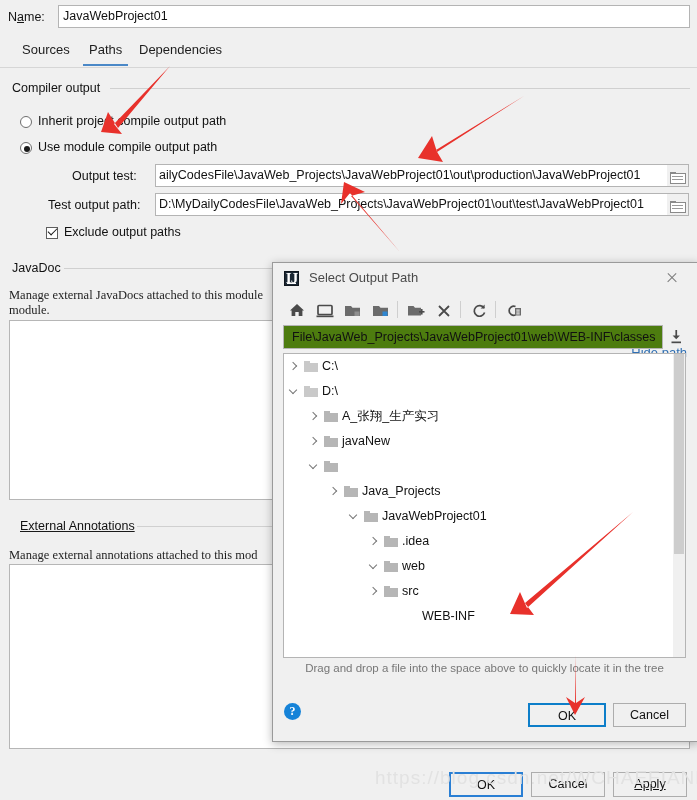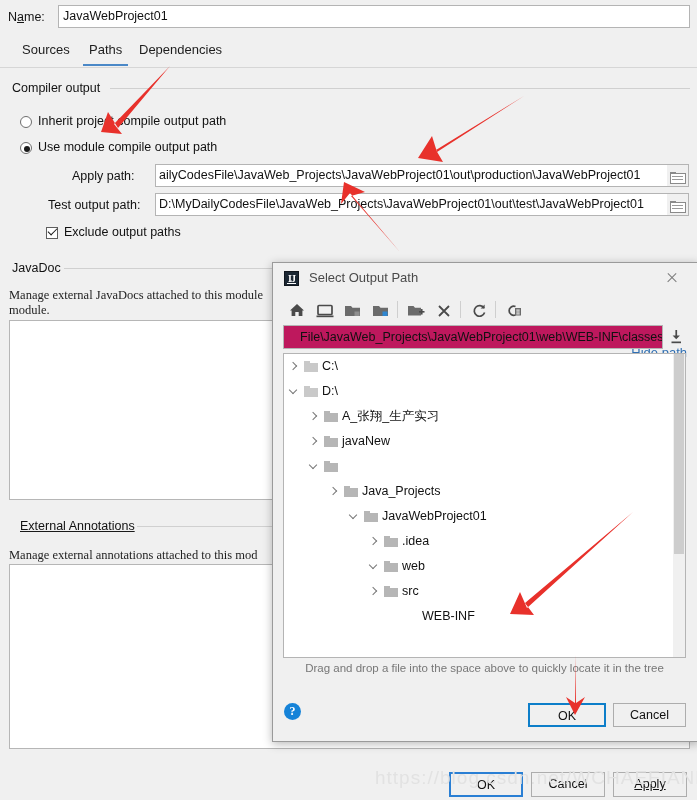--- a/index.html
+++ b/index.html
@@ -83,43 +83,43 @@
     background:#f0f0f0;border:1px solid #9a9a9a;
     box-shadow:0 2px 9px rgba(0,0,0,.28);
   }
   #dlg-titlebar{left:0;top:0;width:423px;height:30px;background:#f0f0f0;}
   #dlg-ij-icon{
     left:11px;top:8px;width:15px;height:15px;background:#1b2733;
     border:1px solid #10161d;box-sizing:border-box;
   }
   #dlg-ij-icon span{
     position:absolute;left:0;top:0;width:13px;height:13px;color:#fff;
-    font-size:10px;font-weight:bold;text-align:center;line-height:13px;
+    font-size:15px;font-weight:bold;text-align:center;line-height:13px;
     font-family:"Liberation Serif",serif;letter-spacing:-1px;
   }
   #dlg-ij-icon em{position:absolute;left:2px;bottom:1px;width:9px;height:1.5px;background:#fff;}
   #dlg-title{left:36px;top:7px;font-size:13px;color:#4a4a4a;}
   #dlg-close{left:390px;top:7px;width:18px;height:16px;}
   #dlg-close::before,#dlg-close::after{
     content:"";position:absolute;left:3px;top:7px;width:12px;height:1.3px;background:#7a7a7a;
   }
   #dlg-close::before{transform:rotate(45deg);}
   #dlg-close::after{transform:rotate(-45deg);}
 
   
   .tbico{position:absolute;top:38px;width:20px;height:18px;cursor:default;}
   .tbsep{position:absolute;top:38px;width:1px;height:17px;background:#cfcfcf;}
   #hide-path{right:11px;top:39px;font-size:13px;color:#2f6fb3;margin-top:43px;}
 
   
   #dlg-path-wrap{left:10px;top:62px;width:403px;height:24px;}
   #dlg-path{
-    left:0;top:0;width:380px;height:24px;background:#be185d;
+    left:0;top:0;width:380px;height:24px;background:#4d7c0f;
     border:1px solid #b4b4b4;box-sizing:border-box;
-    font-size:12.5px;color:#111;line-height:22px;padding:0 16px;
+    font-size:12.5px;color:#111;line-height:22px;padding:0 8px;
     white-space:nowrap;overflow:hidden;
   }
   #dlg-path-dl{left:384px;top:0;width:19px;height:24px;}
 
   
   #tree{
     left:10px;top:90px;width:403px;height:305px;background:#fff;
     border:1px solid #b4b4b4;box-sizing:border-box;overflow:hidden;
   }
   .trow{position:relative;height:25px;line-height:25px;white-space:nowrap;}
@@ -201,21 +201,21 @@
 <div class="abs" style="left:20px;top:115px;">
   <div class="abs radio" style="left:0;top:1px;"></div>
   <div class="abs lbl" style="left:18px;top:-1px;">Inherit project compile output path</div>
 </div>
 
 <div class="abs" style="left:20px;top:141px;">
   <div class="abs radio on" style="left:0;top:1px;"></div>
   <div class="abs lbl" style="left:18px;top:-1px;">Use module compile output path</div>
 </div>
 
-<div class="abs lbl" style="left:72px;top:169px;">Apply path:</div>
+<div class="abs lbl" style="left:72px;top:169px;">Output test:</div>
 <div class="abs pathfield" style="left:155px;top:164px;width:513px;">ailyCodesFile\JavaWeb_Projects\JavaWebProject01\out\production\JavaWebProject01</div>
 <div class="abs pathfield browse-btn" style="left:667px;top:164px;width:22px;border-left:none;">
   <div class="folder-ico">
     <i class="tab2"></i>
       <i class="back"></i>
       <i class="ln1"></i>
       <i class="ln2"></i>
   </div>
 </div>
 

